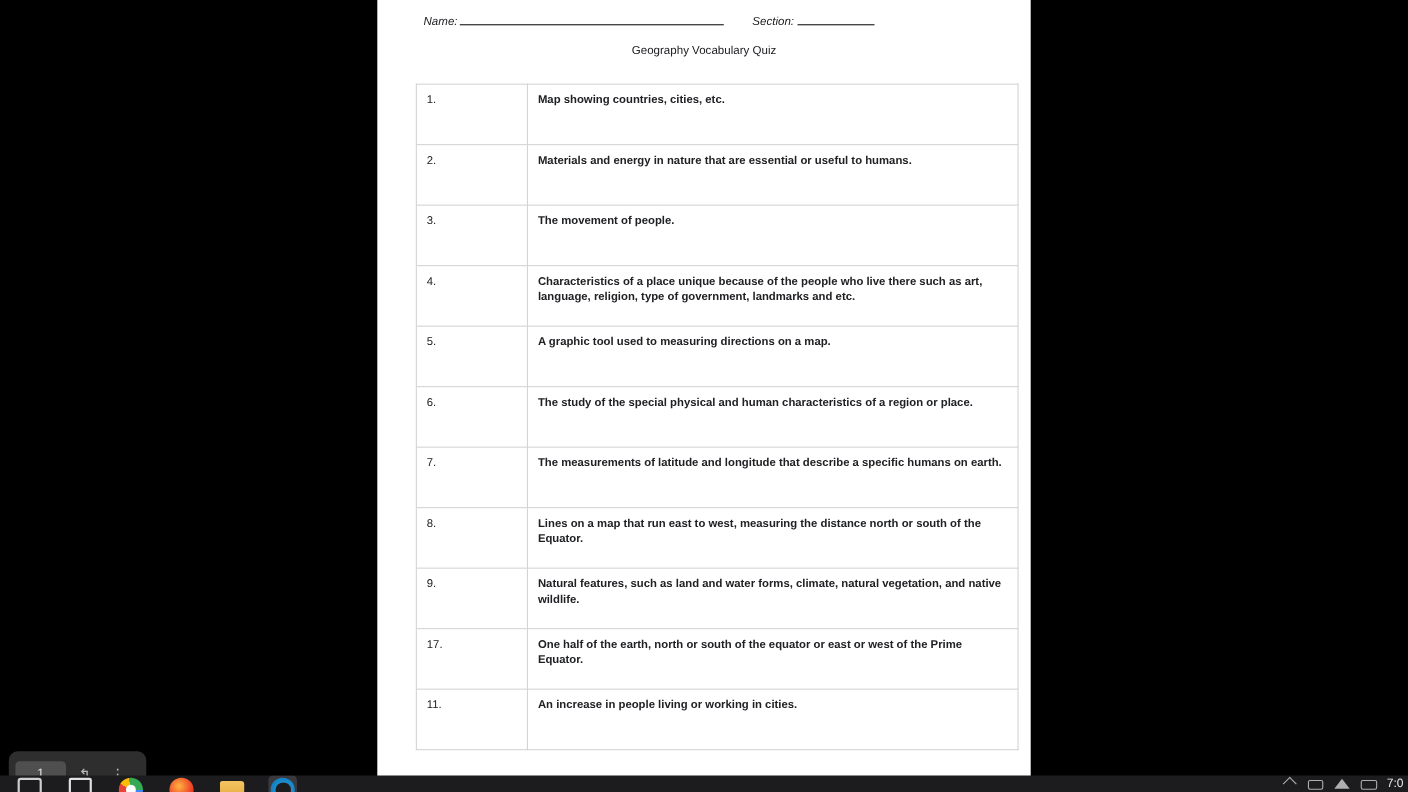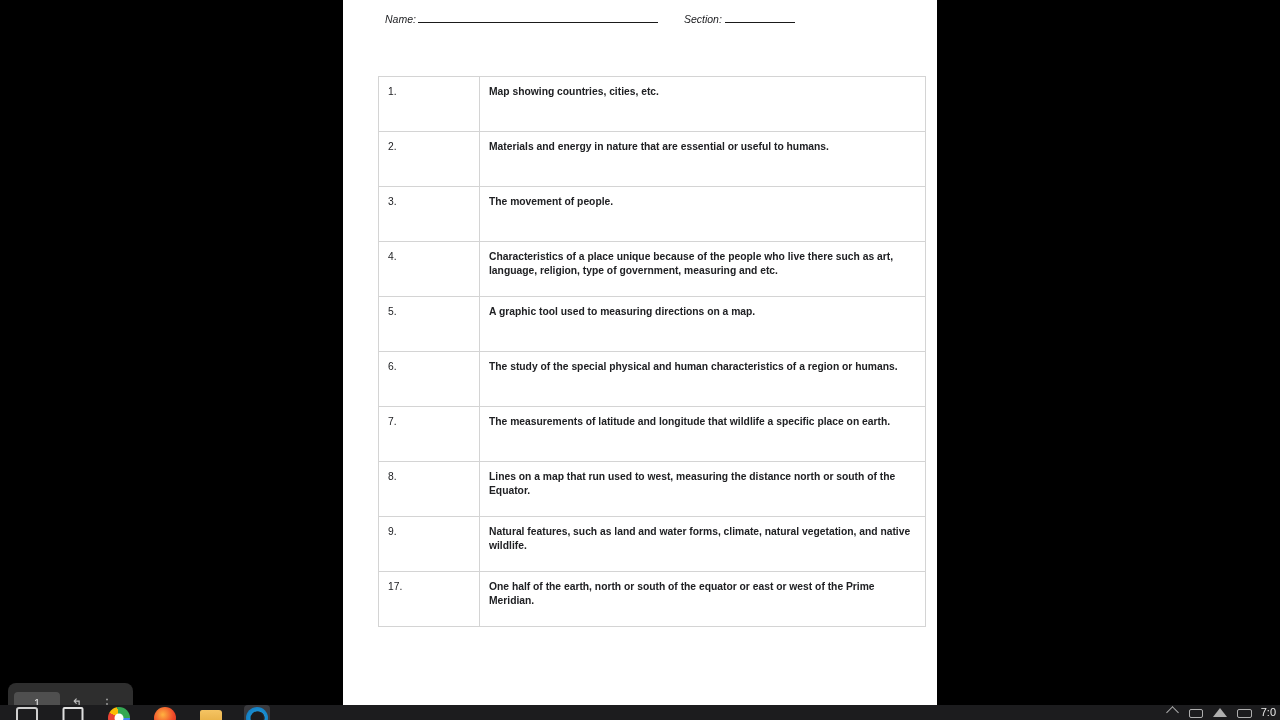--- a/index.html
+++ b/index.html
@@ -283,62 +283,67 @@
 <div id="screen">
 
   <div id="viewer">
 
     <div id="page">
 
       <div id="header-line">
         <span class="hdr-label">Name:</span><span class="hdr-rule" id="name-rule"></span><span class="hdr-label" id="section-label">Section:</span><span class="hdr-rule" id="section-rule"></span>
       </div>
 
+      <div id="doc-title">Geography Vocabulary Quiz</div>
 
       <table id="quiz-table">
         <tbody>
           <tr>
             <td class="num-cell">1.</td>
             <td class="term-cell">Map showing countries, cities, etc.</td>
           </tr>
           <tr>
             <td class="num-cell">2.</td>
             <td class="term-cell">Materials and energy in nature that are essential or useful to humans.</td>
           </tr>
           <tr>
             <td class="num-cell">3.</td>
             <td class="term-cell">The movement of people.</td>
           </tr>
           <tr>
             <td class="num-cell">4.</td>
-            <td class="term-cell">Characteristics of a place unique because of the people who live there such as art, language, religion, type of government, measuring and etc.</td>
+            <td class="term-cell">Characteristics of a place unique because of the people who live there such as art, language, religion, type of government, landmarks and etc.</td>
           </tr>
           <tr>
             <td class="num-cell">5.</td>
             <td class="term-cell">A graphic tool used to measuring directions on a map.</td>
           </tr>
           <tr>
             <td class="num-cell">6.</td>
-            <td class="term-cell">The study of the special physical and human characteristics of a region or humans.</td>
+            <td class="term-cell">The study of the special physical and human characteristics of a region or place.</td>
           </tr>
           <tr>
             <td class="num-cell">7.</td>
-            <td class="term-cell">The measurements of latitude and longitude that wildlife a specific place on earth.</td>
+            <td class="term-cell">The measurements of latitude and longitude that describe a specific humans on earth.</td>
           </tr>
           <tr>
             <td class="num-cell">8.</td>
-            <td class="term-cell">Lines on a map that run used to west, measuring the distance north or south of the Equator.</td>
+            <td class="term-cell">Lines on a map that run east to west, measuring the distance north or south of the Equator.</td>
           </tr>
           <tr>
             <td class="num-cell">9.</td>
             <td class="term-cell">Natural features, such as land and water forms, climate, natural vegetation, and native wildlife.</td>
           </tr>
           <tr>
             <td class="num-cell">17.</td>
-            <td class="term-cell">One half of the earth, north or south of the equator or east or west of the Prime Meridian.</td>
+            <td class="term-cell">One half of the earth, north or south of the equator or east or west of the Prime Equator.</td>
+          </tr>
+          <tr>
+            <td class="num-cell">11.</td>
+            <td class="term-cell">An increase in people living or working in cities.</td>
           </tr>
         </tbody>
       </table>
 
     </div>
 
     <div id="viewer-toolbar">
       <div id="page-indicator">1</div>
       <div class="tb-icon">↰</div>
       <div class="tb-icon">⋮</div>

